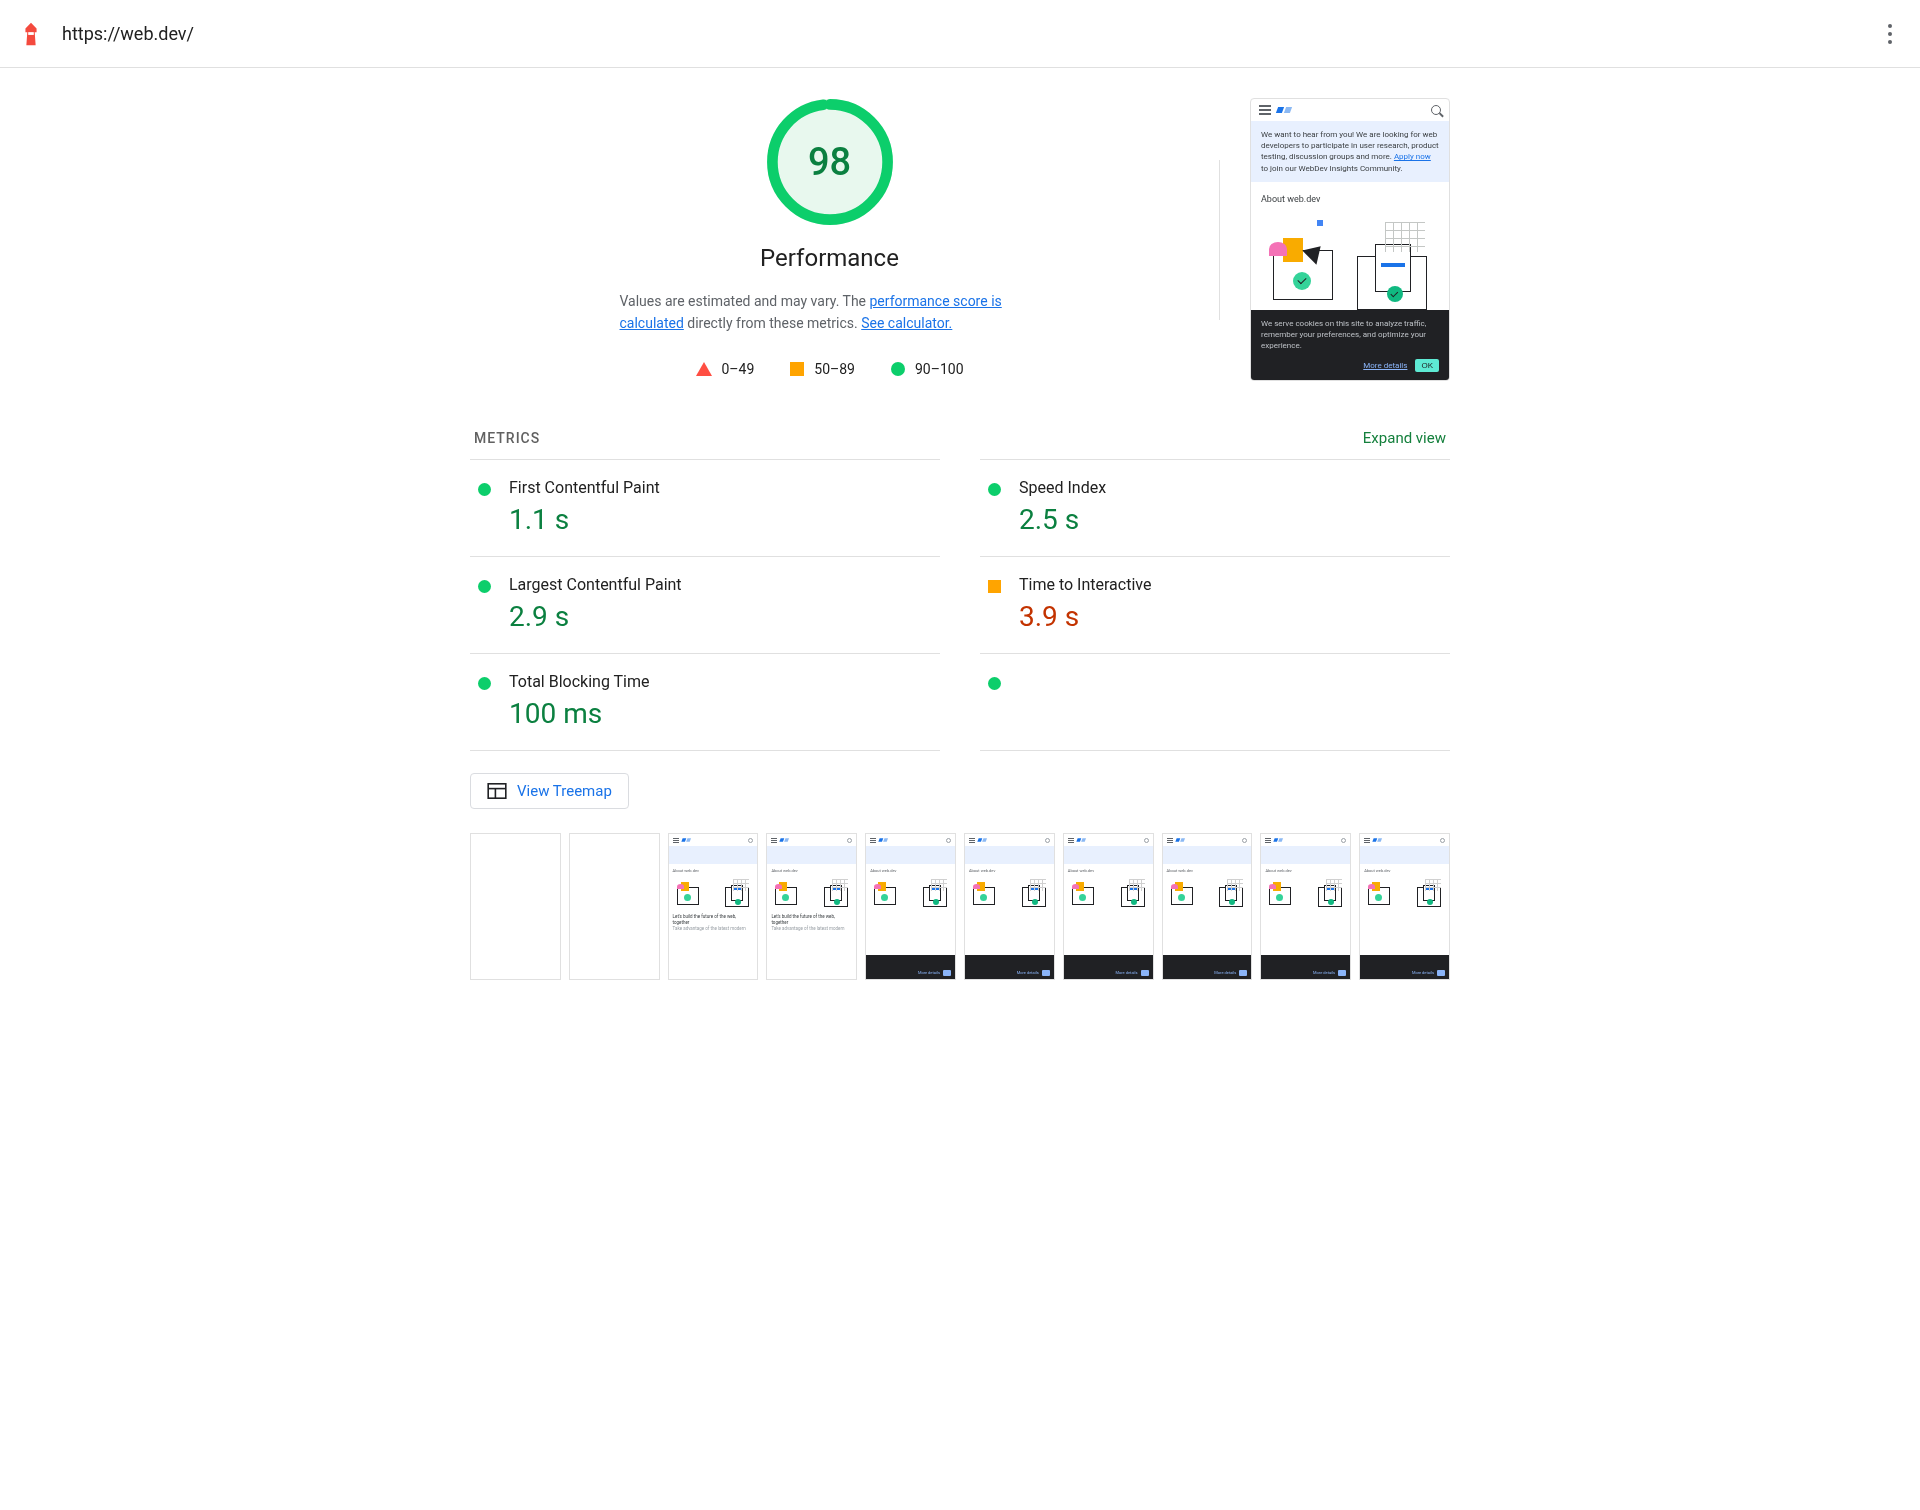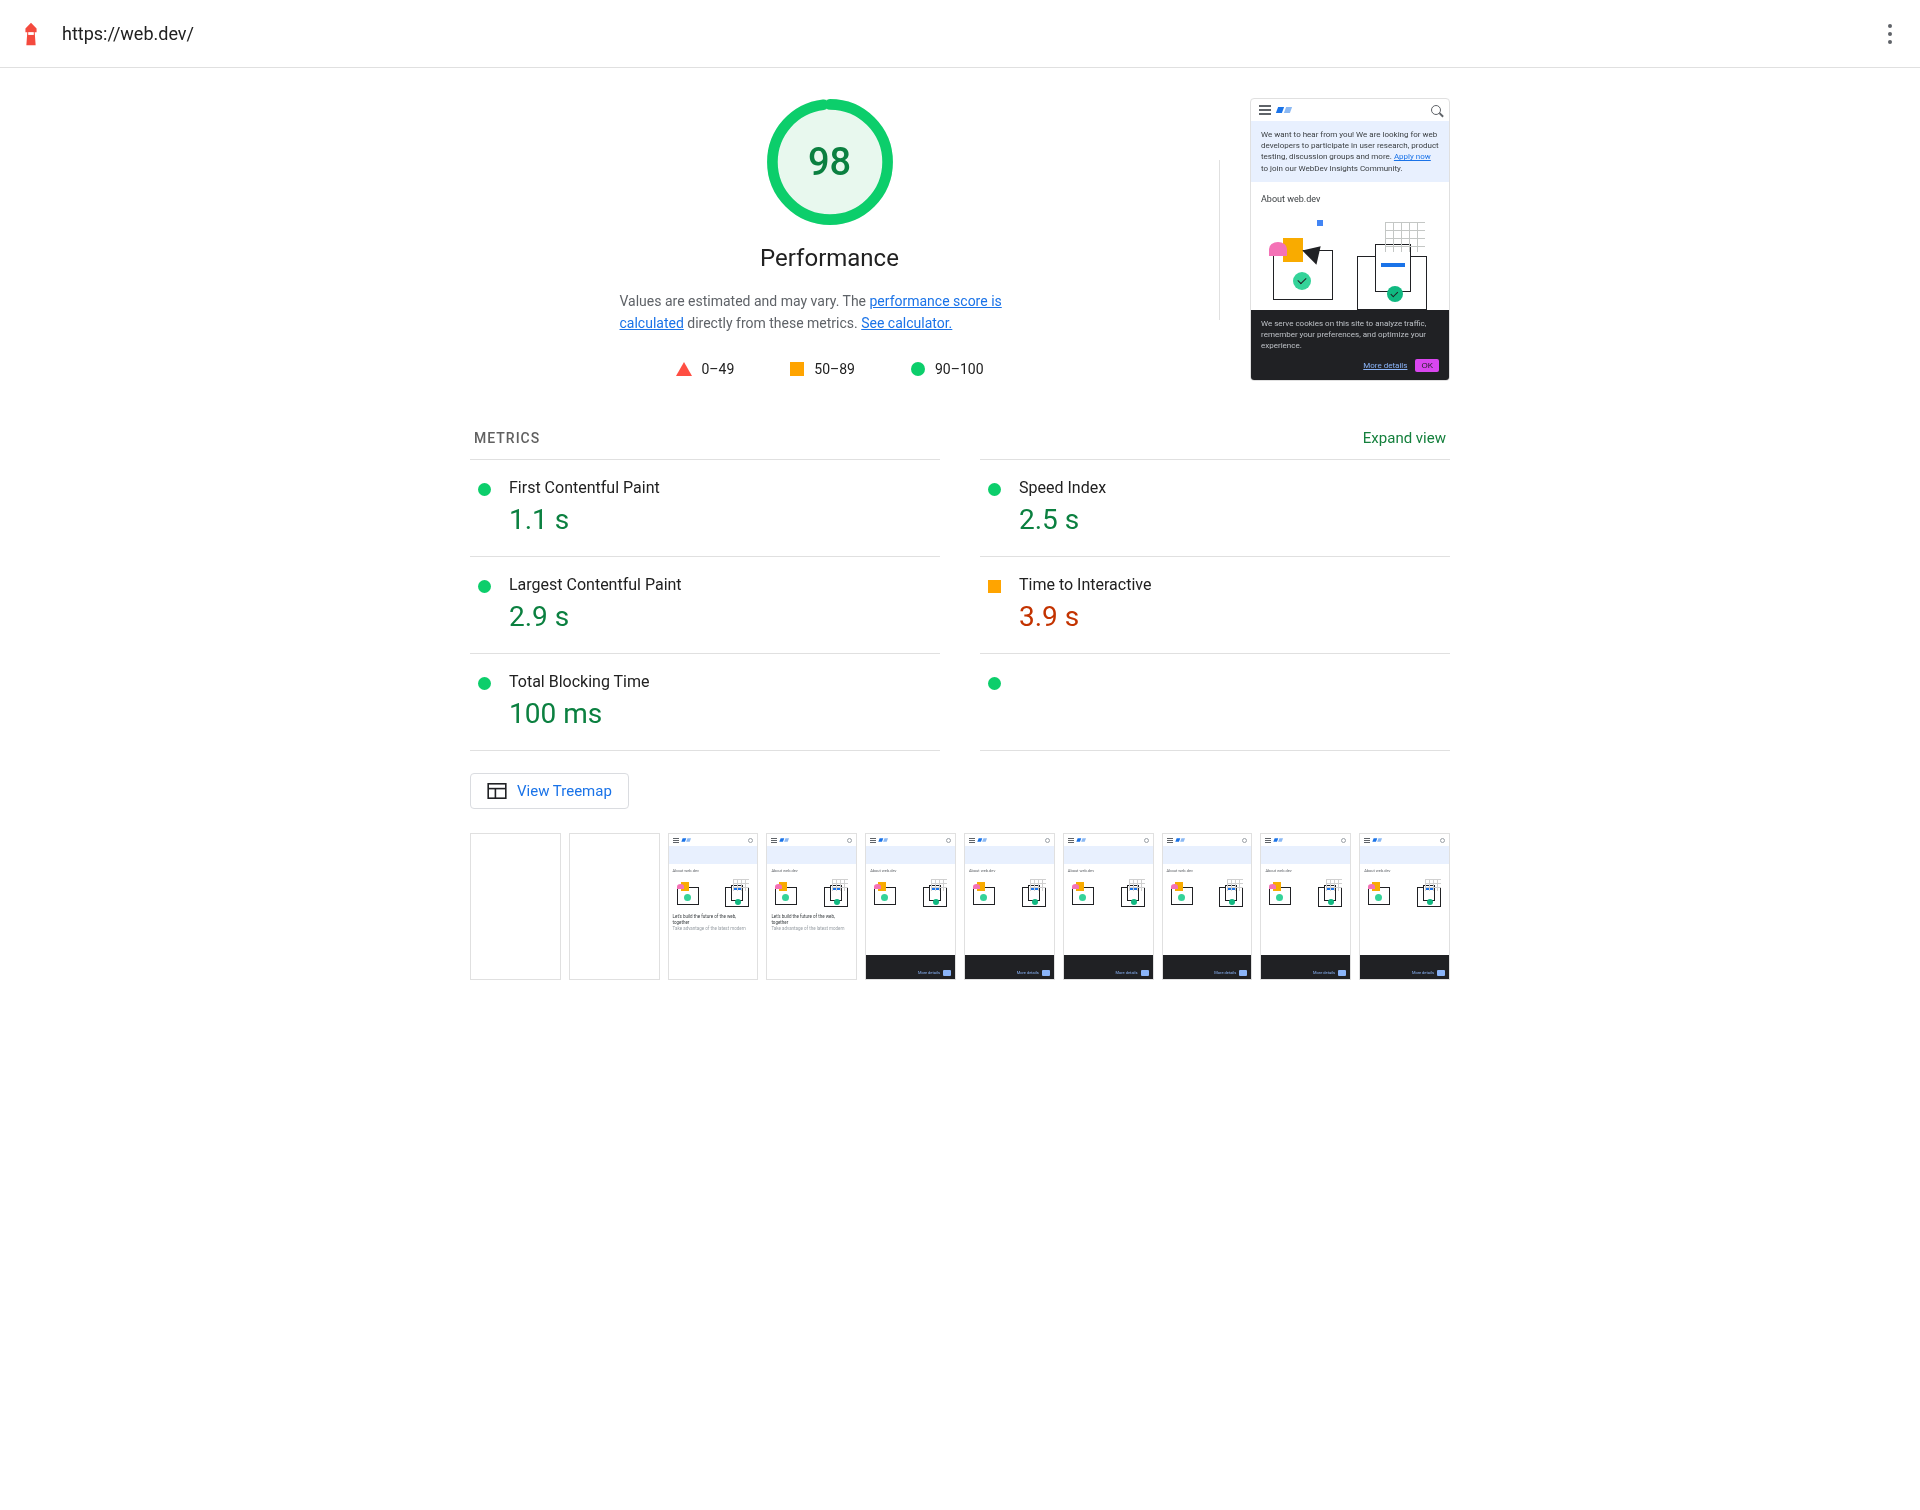--- a/index.html
+++ b/index.html
@@ -26,21 +26,21 @@
   .hero-left { flex:1; display:flex; flex-direction:column; align-items:center; padding: 0 20px; }
   .gauge-wrap { position:relative; width: 128px; height:128px; }
   .gauge-wrap svg { width:128px; height:128px; transform: rotate(-90deg); }
   .gauge-bg { fill:none; stroke:#e8f5e9; stroke-width:10; }
   .gauge-arc { fill:none; stroke:#0cce6b; stroke-width:10; stroke-linecap:round; }
   .gauge-fill { fill:#e8f8ee; }
   .gauge-score { position:absolute; top:0; left:0; width:100%; height:100%; display:flex; align-items:center; justify-content:center; font-size:38px; font-weight:500; color:#0b8040; }
   .category-title { font-size:24px; color:#212121; margin-top:18px; font-weight:400;}
   .desc { font-size:14px; color:#5f6368; margin-top:18px; text-align:left; max-width:420px; line-height:1.6;}
   .desc a { color:#1a73e8; text-decoration:underline; }
-  .legend { display:flex; gap:56px; margin-top:26px; align-items:center; font-size:14px; color:#212121;}
+  .legend { display:flex; gap:36px; margin-top:26px; align-items:center; font-size:14px; color:#212121;}
   .legend-item { display:flex; align-items:center; gap:10px;}
   .shape-tri { width:0; height:0; border-left:8px solid transparent; border-right:8px solid transparent; border-bottom:14px solid #ff4e42;}
   .shape-sq { width:14px; height:14px; background:#ffa400;}
   .shape-circ { width:14px; height:14px; background:#0cce6b; border-radius:50%;}
 
   .hero-divider { width:1px; background:#e0e0e0; align-self:center; height:160px; margin: 0 30px;}
 
   .preview-card { width:200px; border:1px solid #e0e0e0; border-radius:4px; overflow:hidden; font-size:8px; background:#fff;}
   .preview-header { display:flex; align-items:center; padding:6px 8px; gap:6px;}
   .hamburger { width:12px; height:10px; display:flex; flex-direction:column; justify-content:space-between;}
@@ -50,21 +50,21 @@
   .wd-logo .b { width:6px;height:6px;background:#1a73e8; opacity:.5; transform:skewX(-20deg);}
   .search-ic { width:10px;height:10px;border:1.5px solid #5f6368;border-radius:50%;position:relative;margin-left:auto;}
   .search-ic::after{content:'';position:absolute;width:5px;height:1.5px;background:#5f6368;transform:rotate(45deg);right:-4px;bottom:-1px;}
   .banner { background:#e8f0fe; padding:8px 10px; font-size:8px; color:#3c4043; line-height:1.4;}
   .banner a { color:#1a73e8; text-decoration:underline;}
   .about-section { padding:12px 10px 8px; font-size:9px; color:#3c4043;}
   .illus { height:90px; position:relative; margin:8px 4px 0; }
   .cookie-bar { background:#202124; color:#bdc1c6; padding:8px 10px; font-size:8px; line-height:1.4;}
   .cookie-actions { display:flex; justify-content:flex-end; gap:8px; margin-top:8px; align-items:center;}
   .cookie-actions a { color:#8ab4f8; font-size:8px; text-decoration:underline;}
-  .ok-btn { background:#d946ef; color:#202124; border:none; padding:2px 6px; font-size:8px; border-radius:2px;}
+  .ok-btn { background:#5eead4; color:#202124; border:none; padding:2px 6px; font-size:8px; border-radius:2px;}
 
   .section-head { display:flex; align-items:center; justify-content:space-between; margin-top:48px; padding: 0 4px;}
   .section-title { font-size:14px; letter-spacing:1px; color:#616161; font-weight:500;}
   .expand-link { font-size:15px; color:#15803d; cursor:pointer;}
 
   .metrics-grid { display:grid; grid-template-columns: 1fr 1fr; column-gap:40px; margin-top:12px;}
   .metric { border-top:1px solid #e0e0e0; padding:18px 8px 20px; display:flex; gap:18px; align-items:flex-start;}
   .metric:nth-child(1), .metric:nth-child(2) { border-top:1px solid #e0e0e0;}
   .metrics-grid-border-bottom { border-bottom:1px solid #e0e0e0;}
   .dot { width:13px; height:13px; border-radius:50%; background:#0cce6b; margin-top:5px; flex-shrink:0;}

